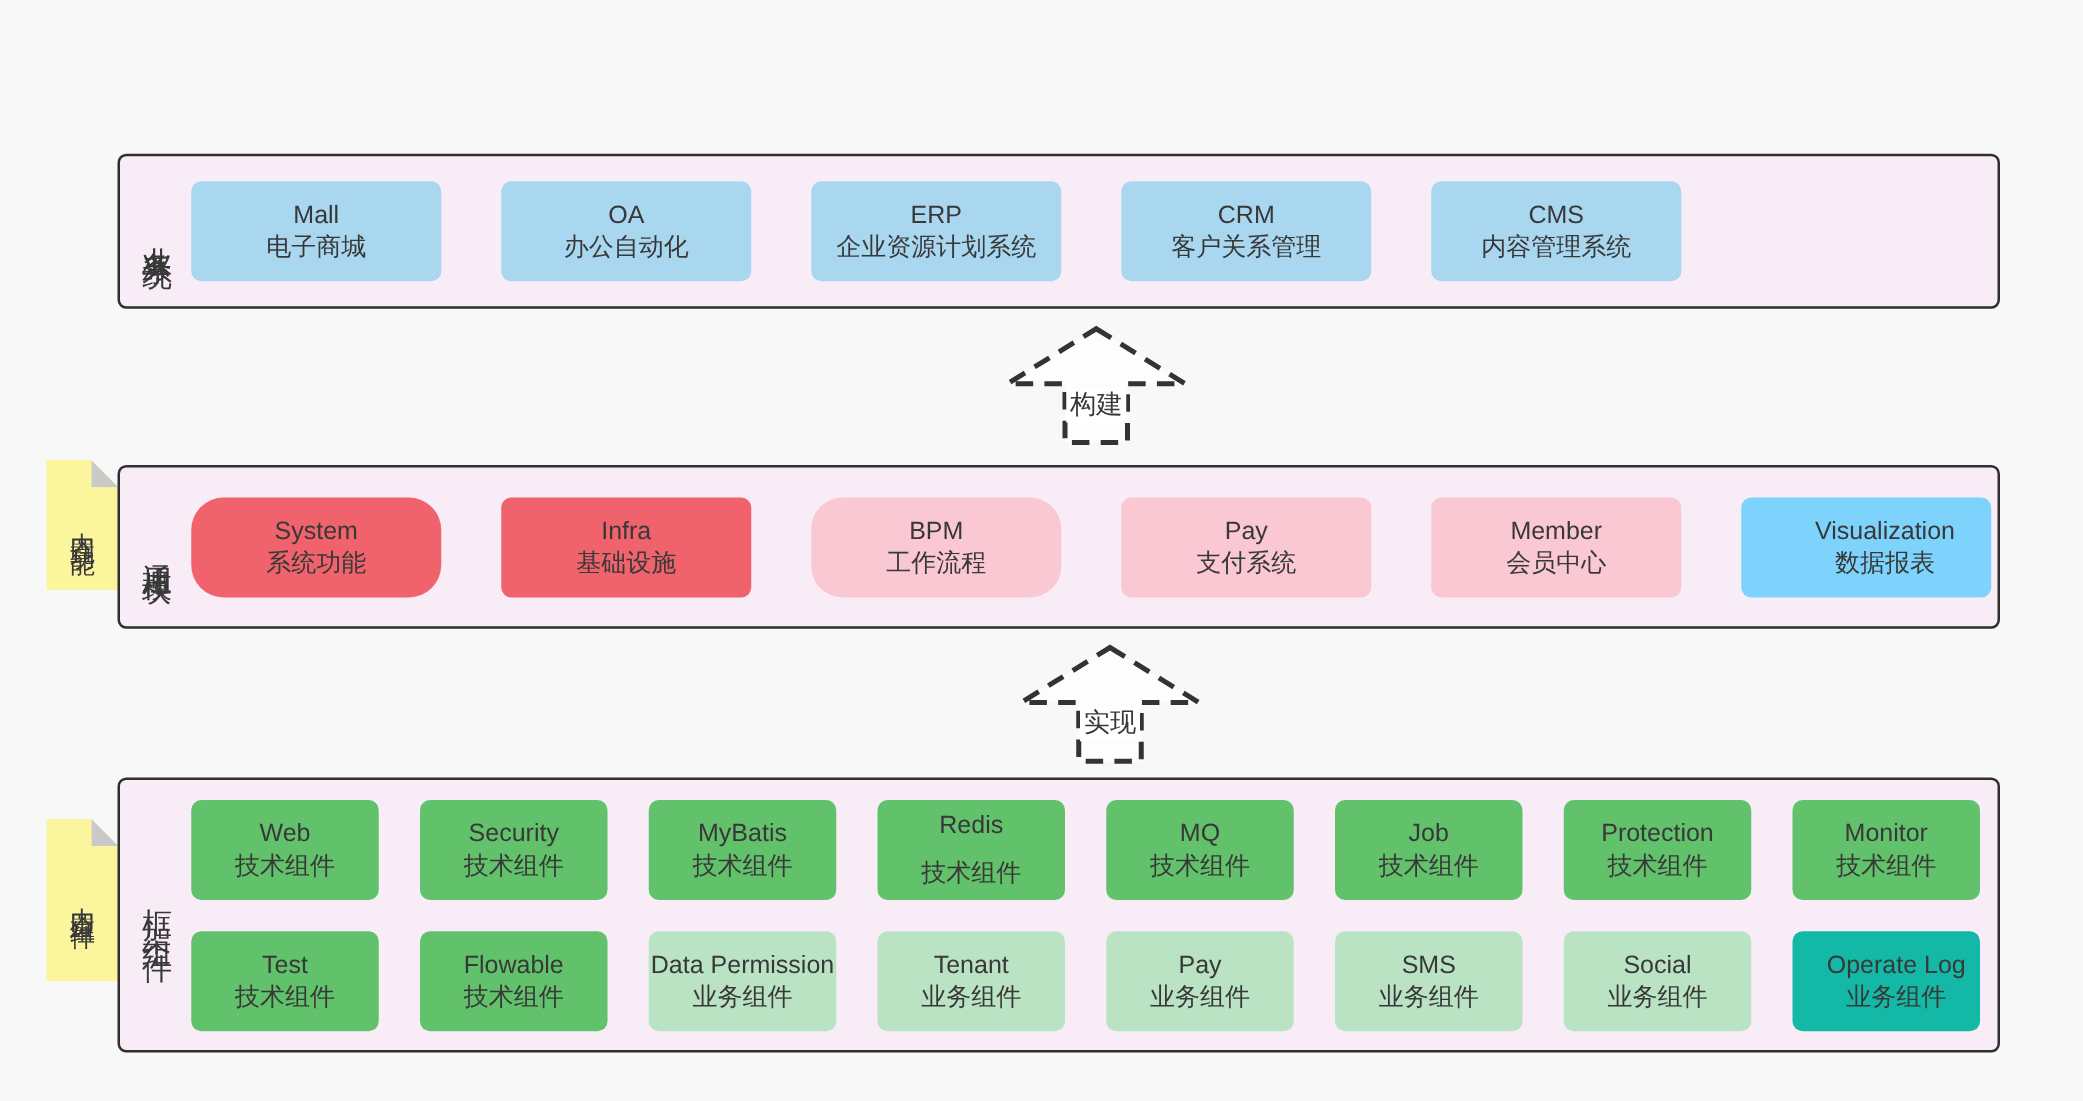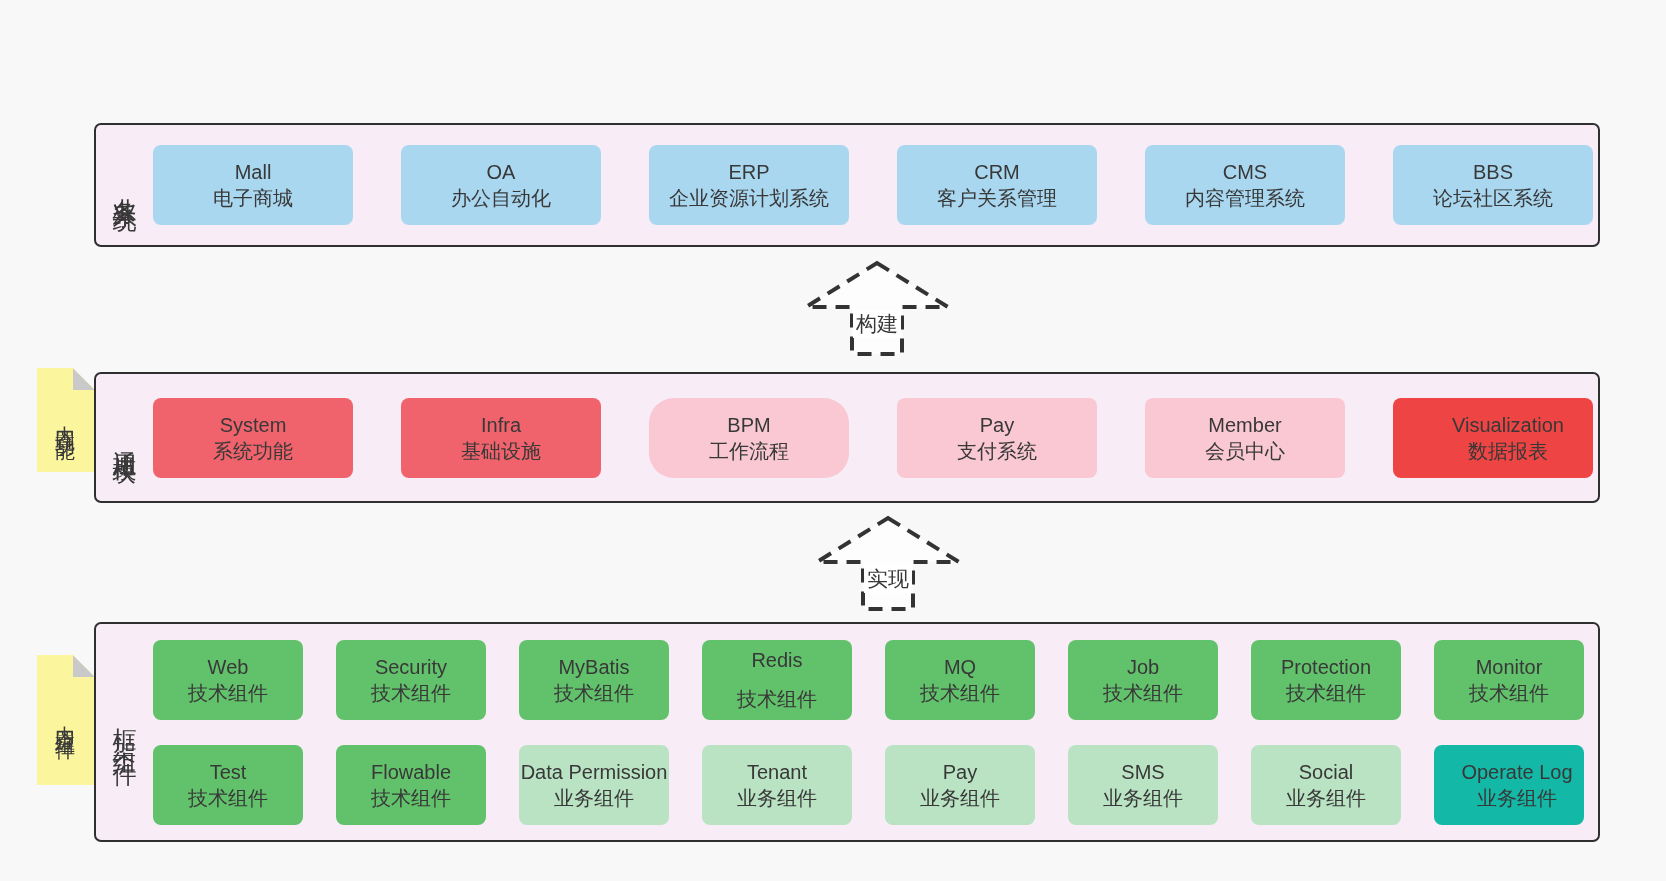--- a/index.html
+++ b/index.html
@@ -114,60 +114,56 @@
           <div class="box-desc">企业资源计划系统</div>
         </div>
         <div class="box" style="background-color: rgb(169, 215, 240);">
           <div class="box-name">CRM</div>
           <div class="box-desc">客户关系管理</div>
         </div>
         <div class="box" style="background-color: rgb(169, 215, 240);">
           <div class="box-name">CMS</div>
           <div class="box-desc">内容管理系统</div>
         </div>
-        <div class="box" style="background-color: rgb(169, 215, 240);">
-          <div class="box-name">BBS</div>
-          <div class="box-desc">论坛社区系统</div>
-        </div>
       </div>
     </div>
   </div>
 
   <div class="arrow-wrap" id="arrow-build">
     <svg width="150" height="98" viewBox="0 0 150 98">
       <path d="M75 3 L146 47 L100 47 L100 94 L50 94 L50 47 L4 47 Z" fill="#fdfdfd" stroke="#333333" stroke-width="4" stroke-dasharray="14 9" stroke-linejoin="miter"></path>
     </svg>
     <div class="arrow-label">构建</div>
   </div>
 
   <div class="container" id="sec-modules">
     <div class="vlabel">通用模块</div>
     <div class="rows">
       <div class="row row-6">
-        <div class="box" style="background-color: rgb(240, 99, 108);">
+        <div class="box" style="background-color: rgb(240, 99, 108); border-radius: 26px;">
           <div class="box-name">System</div>
           <div class="box-desc">系统功能</div>
         </div>
         <div class="box" style="background-color: rgb(240, 99, 108);">
           <div class="box-name">Infra</div>
           <div class="box-desc">基础设施</div>
         </div>
         <div class="box" style="background-color: rgb(249, 200, 211); border-radius: 25px;">
           <div class="box-name">BPM</div>
           <div class="box-desc">工作流程</div>
         </div>
         <div class="box" style="background-color: rgb(249, 200, 211);">
           <div class="box-name">Pay</div>
           <div class="box-desc">支付系统</div>
         </div>
         <div class="box" style="background-color: rgb(249, 200, 211);">
           <div class="box-name">Member</div>
           <div class="box-desc">会员中心</div>
         </div>
-        <div class="box" style="background-color: #ef4444; padding-left: 30px;">
+        <div class="box" style="background-color: #7dd3fc; padding-left: 30px;">
           <div class="box-name">Visualization</div>
           <div class="box-desc">数据报表</div>
         </div>
       </div>
     </div>
   </div>
 
   <div class="arrow-wrap" id="arrow-implement">
     <svg width="150" height="98" viewBox="0 0 150 98">
       <path d="M75 3 L146 47 L100 47 L100 94 L50 94 L50 47 L4 47 Z" fill="#fdfdfd" stroke="#333333" stroke-width="4" stroke-dasharray="14 9" stroke-linejoin="miter"></path>

